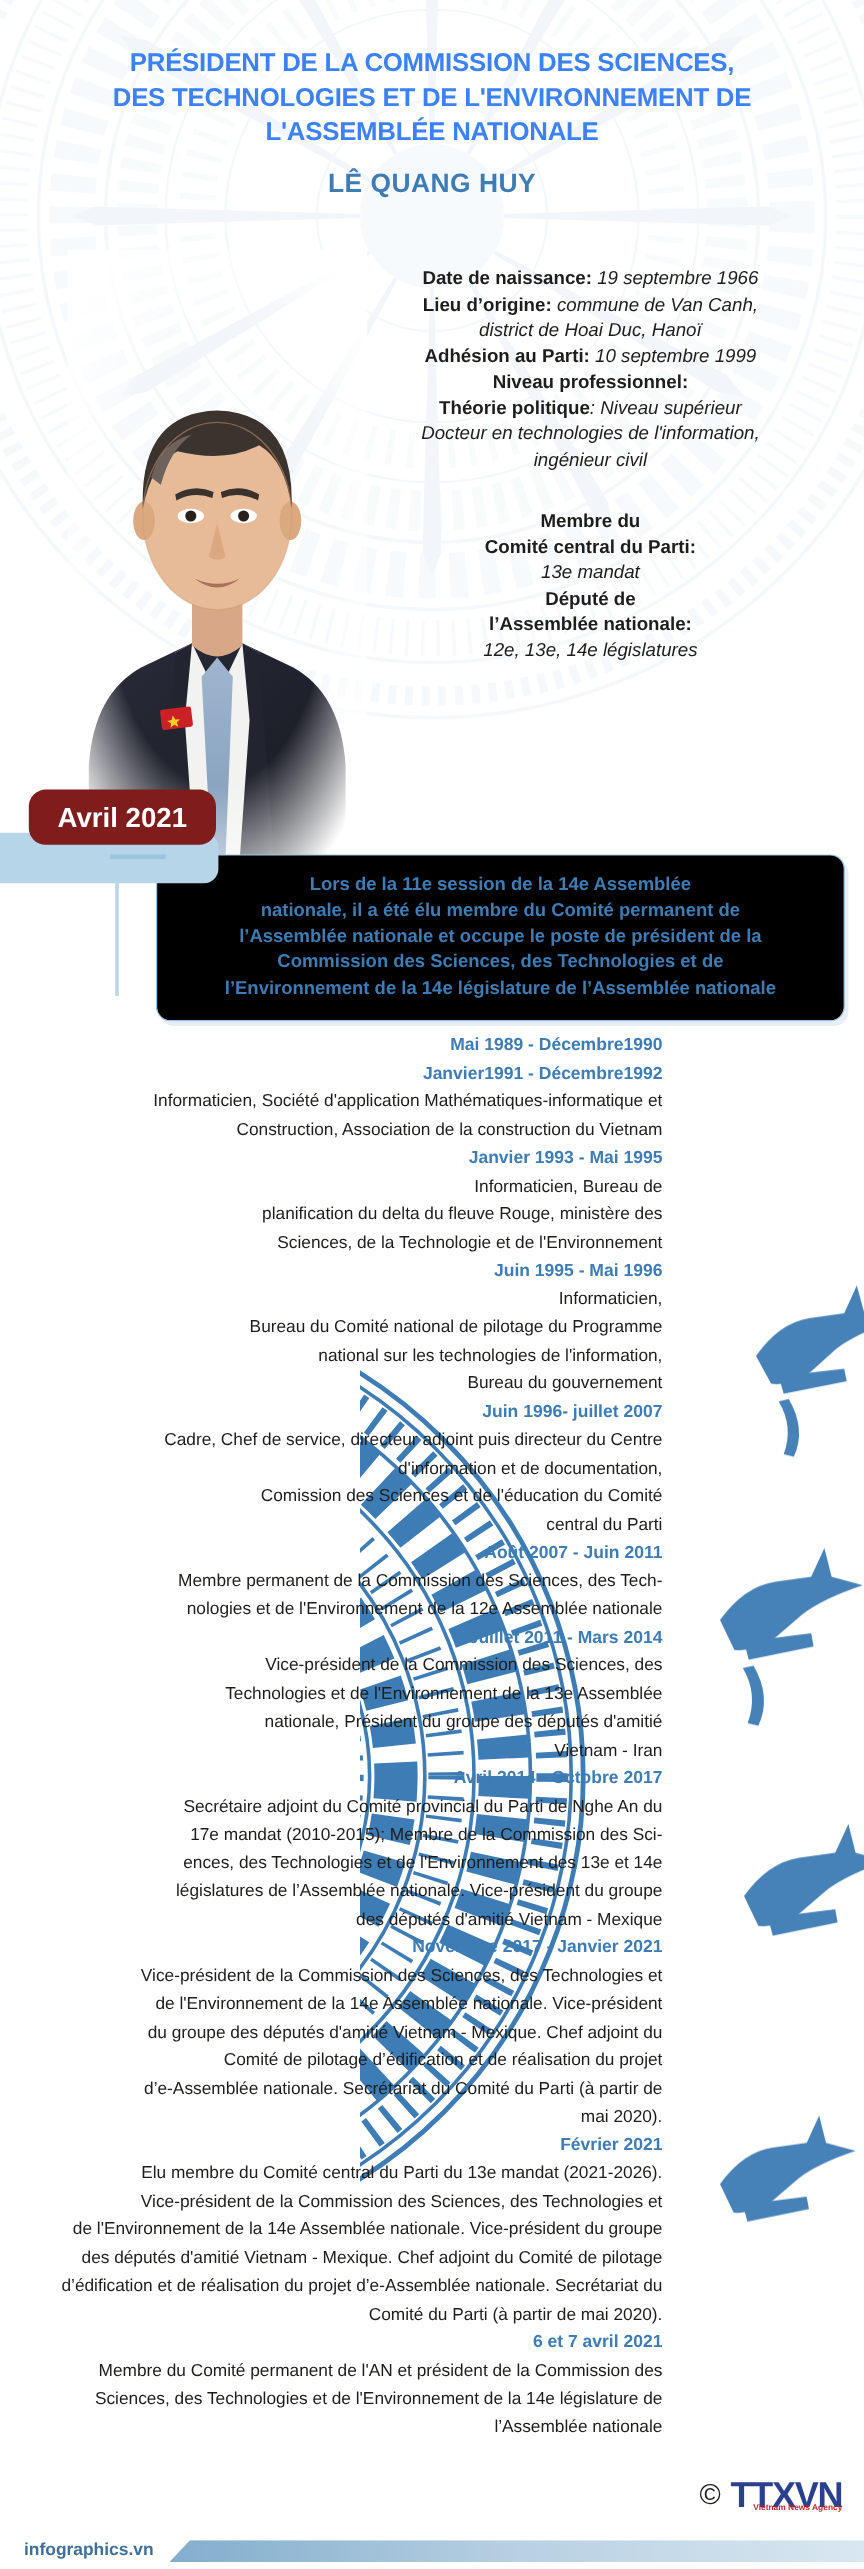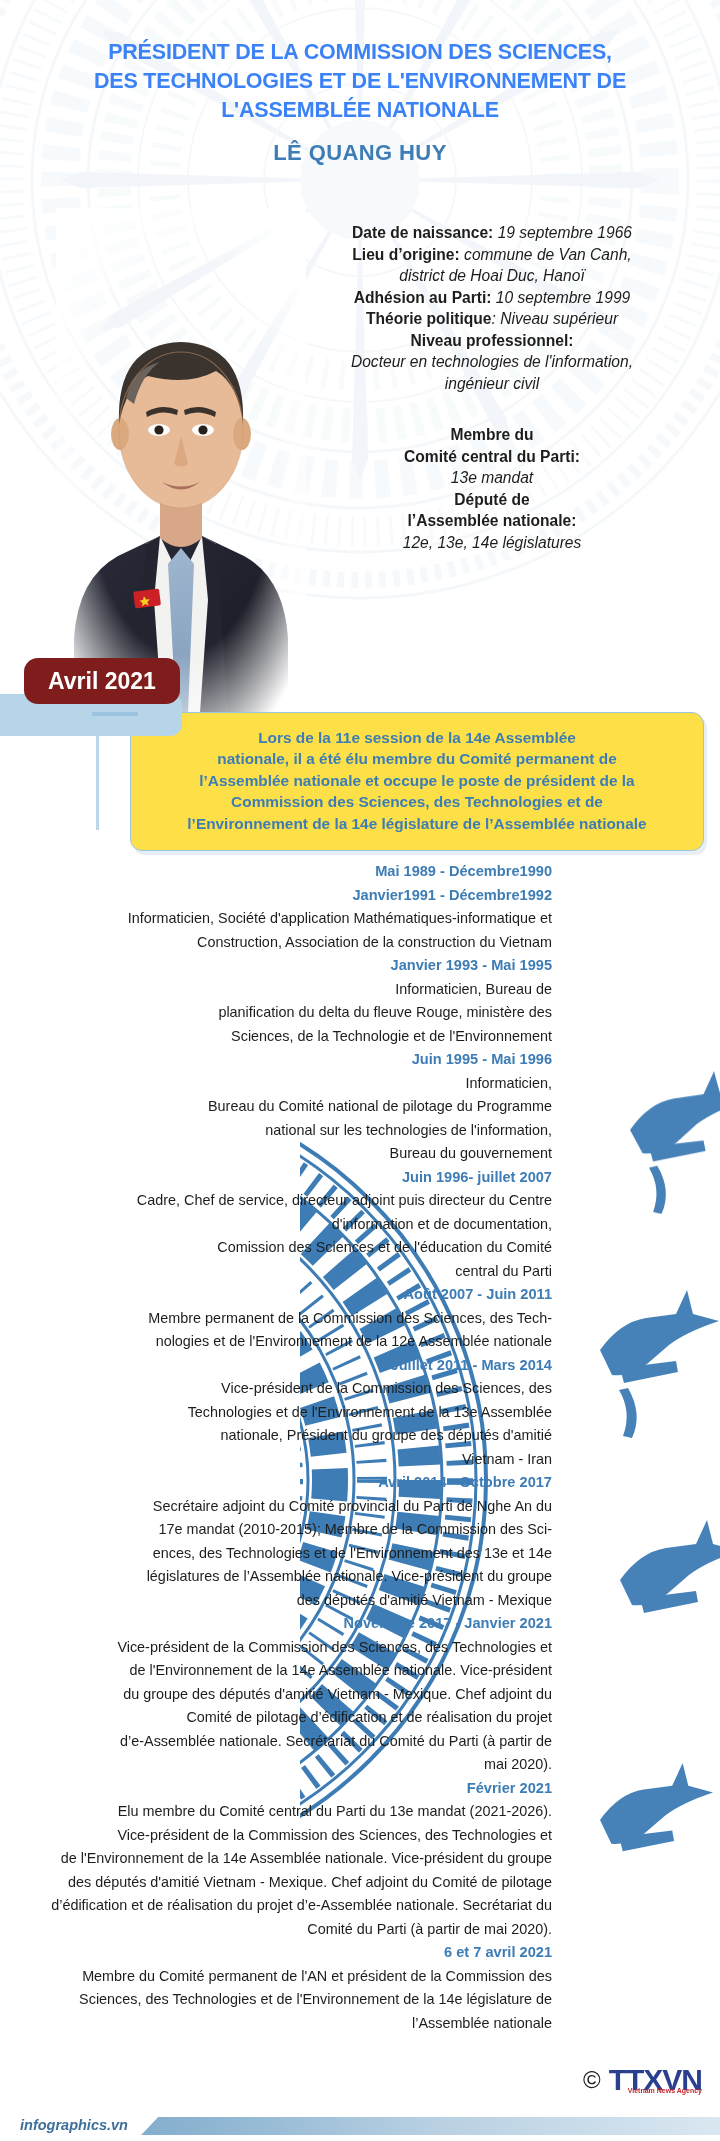--- a/index.html
+++ b/index.html
@@ -111,21 +111,21 @@
     height: 46px;
     padding: 0 24px;
     border-radius: 14px;
   }
   .callout {
     position: absolute;
     left: 130px; top: 712px;
     width: 574px;
     border: 1.6px solid #9cc4e0;
     border-radius: 12px;
-    background: #fde047;
+    background: #000000;
     padding: 14px 26px 16px 26px;
     z-index: 4;
     box-shadow: 3px 4px 0 0 rgba(120,160,195,.18);
   }
   .callout-text {
     color: #3d7cb5;
     font-weight: bold;
     font-size: 15.4px;
     line-height: 21.4px;
     text-align: center;
@@ -190,21 +190,20 @@
     width: 720px; height: 18px;
     background: linear-gradient(90deg,#6f9fc4 0%, #8fb6d2 30%, #b8d0e2 60%, #d9e7f1 100%);
   }
   .footer-tab {
     position: absolute;
     left: 0; bottom: 4px;
     height: 24px;
     background: #ffffff;
     padding-left: 20px; padding-right: 34px;
     line-height: 24px;
-    font-style: italic;
     font-weight: bold;
     font-size: 14.5px;
     color: #3d6f99;
     clip-path: polygon(0 0, 100% 0, 86% 100%, 0 100%);
   }
 
   .ttxvn {
     position: absolute;
     right: 18px; bottom: 46px;
     z-index: 6;
@@ -405,24 +404,24 @@
     <i>commune de Van Canh,</i>
   </div>
   <div class="bio-line">
     <i>district de Hoai Duc, Hanoï</i>
   </div>
   <div class="bio-line">
     <b>Adhésion au Parti:</b>
     <i>10 septembre 1999</i>
   </div>
   <div class="bio-line">
+    <b>Niveau professionnel:</b>
+  </div>
+  <div class="bio-line">
     <b>Théorie politique</b><i>: Niveau supérieur</i>
-  </div>
-  <div class="bio-line">
-    <b>Niveau professionnel:</b>
   </div>
   <div class="bio-line">
     <i>Docteur en technologies de l'information,</i>
   </div>
   <div class="bio-line">
     <i>ingénieur civil</i>
   </div>
 
   <div class="bio-block2">
     <div class="bio-line">

